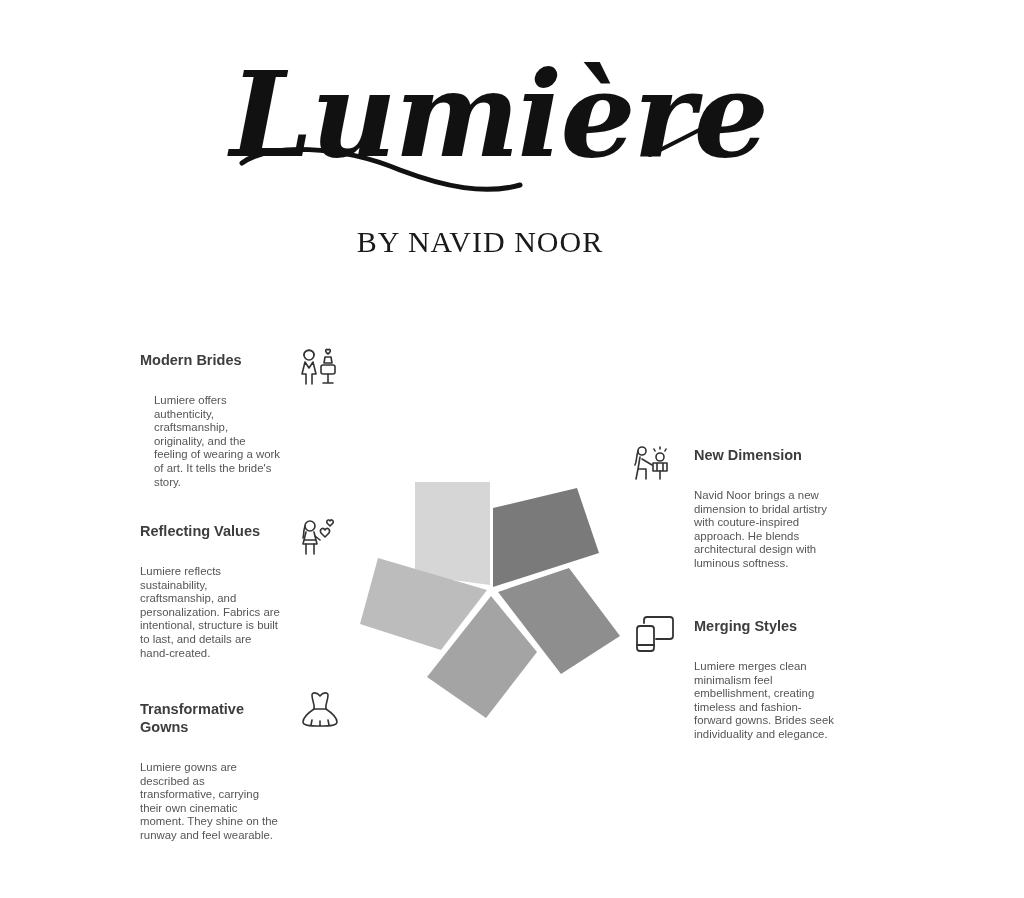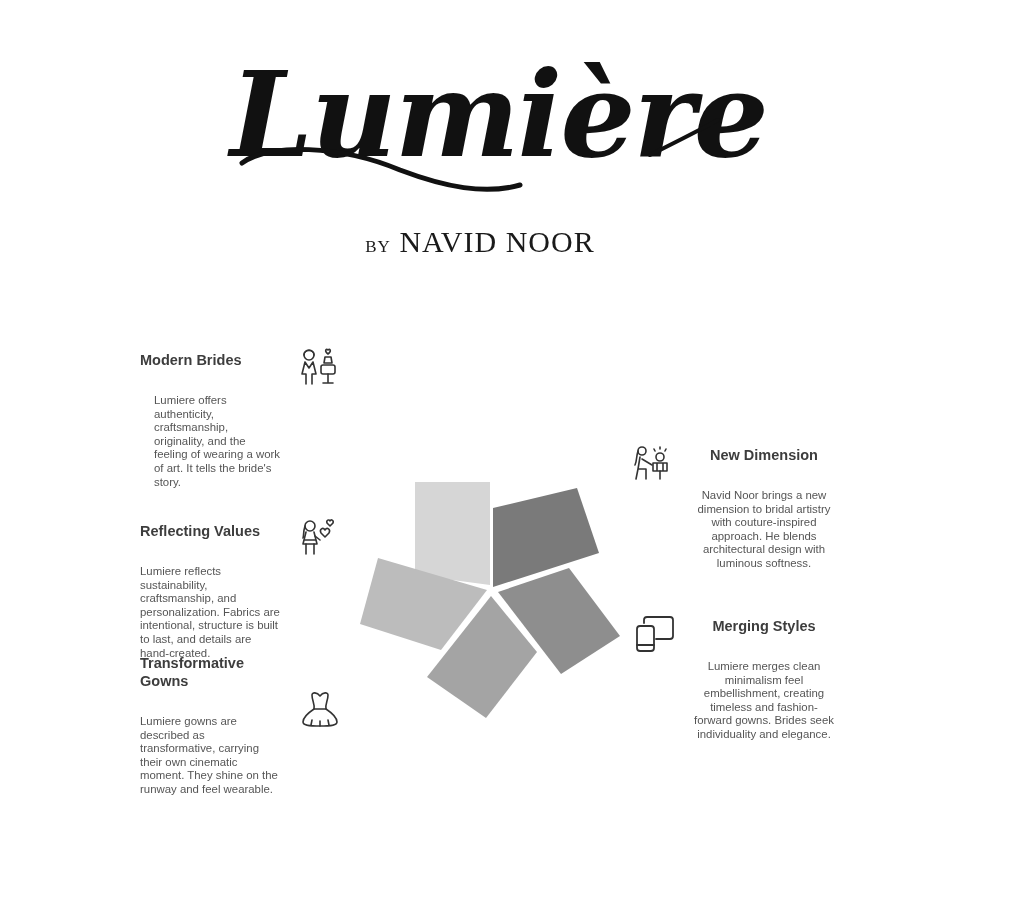--- a/index.html
+++ b/index.html
@@ -11,27 +11,27 @@
     position: absolute; left: 0; top: 0; width: 500px; text-align: center;
     font-family: "DejaVu Serif", serif; font-style: italic; font-weight: bold;
     font-size: 118px; line-height: 160px; color: #111; letter-spacing: -2px;
   }
   .logo-swash { position: absolute; left: 0; top: 0; width: 500px; height: 190px; }
   .logo-byline {
     position: absolute; left: 0; top: 190px; width: 500px; text-align: center;
     font-family: "Liberation Serif", serif; font-size: 30px; color: #1a1a1a; letter-spacing: 1px;
     white-space: nowrap;
   }
-  .logo-byline .by { font-size: 17px; letter-spacing: 1px; }
+  .logo-byline .by { font-size: 30px; letter-spacing: 1px; }
 
   .item { position: absolute; }
   .item .title { font-weight: bold; font-size: 14.5px; color: #3d3d3d; line-height: 18px; }
   .item .desc { font-size: 11.4px; color: #555; line-height: 13.6px; margin-top: 25px; }
   .left-item { width: 140px; }
-  .right-item { text-align: center; width: 140px; }
+  .right-item { text-align: left; width: 140px; }
 
   .icon { position: absolute; width: 44px; height: 42px; }
   .icon svg { width: 100%; height: 100%; }
 
   .pinwheel { position: absolute; left: 0; top: 0; width: 1024px; height: 898px; pointer-events: none; }
   .pinwheel polygon { pointer-events: auto; }
 </style>
 </head>
 <body>
 
@@ -80,21 +80,21 @@
     <circle cx="12" cy="10" r="5"></circle>
     <path d="M7 10 C5 16, 6 20, 5 22"></path>
     <path d="M8 16 L5 28 L19 28 L16 16 M6 24 L18 24"></path>
     <path d="M8 28 L8 38 M16 28 L16 38"></path>
     <path d="M17 20 L22 24"></path>
     <path d="M32 5 C31 3, 28 4, 29 7 L32 10 L35 7 C36 4, 33 3, 32 5 Z"></path>
     <path d="M27 14 C25 11, 21 13, 23 17 L27 21 L31 17 C33 13, 29 11, 27 14 Z"></path>
   </svg>
 </div>
 
-<div class="item left-item" style="left:140px; top:654px;">
+<div class="item left-item" style="left:140px; top:700px;">
   <div class="title">Transformative Gowns</div>
   <div class="desc">Lumiere gowns are described as transformative, carrying their own cinematic moment. They shine on the runway and feel wearable.</div>
 </div>
 <div class="icon" style="left:298px; top:689px;">
   <svg viewBox="0 0 44 42" fill="none" stroke="#333" stroke-width="1.6" stroke-linejoin="round" stroke-linecap="round">
     <path d="M14 6 C14 3, 19 3, 22 7 C25 3, 30 3, 30 6 C30 12, 27 15, 28 20 L16 20 C17 15, 14 12, 14 6 Z"></path>
     <path d="M16 20 C10 24, 5 28, 5 33 C5 36, 10 37, 22 37 C34 37, 39 36, 39 33 C39 28, 34 24, 28 20"></path>
     <path d="M22 32 L22 37 M14 31 L13 36 M30 31 L31 36"></path>
   </svg>
 </div>

